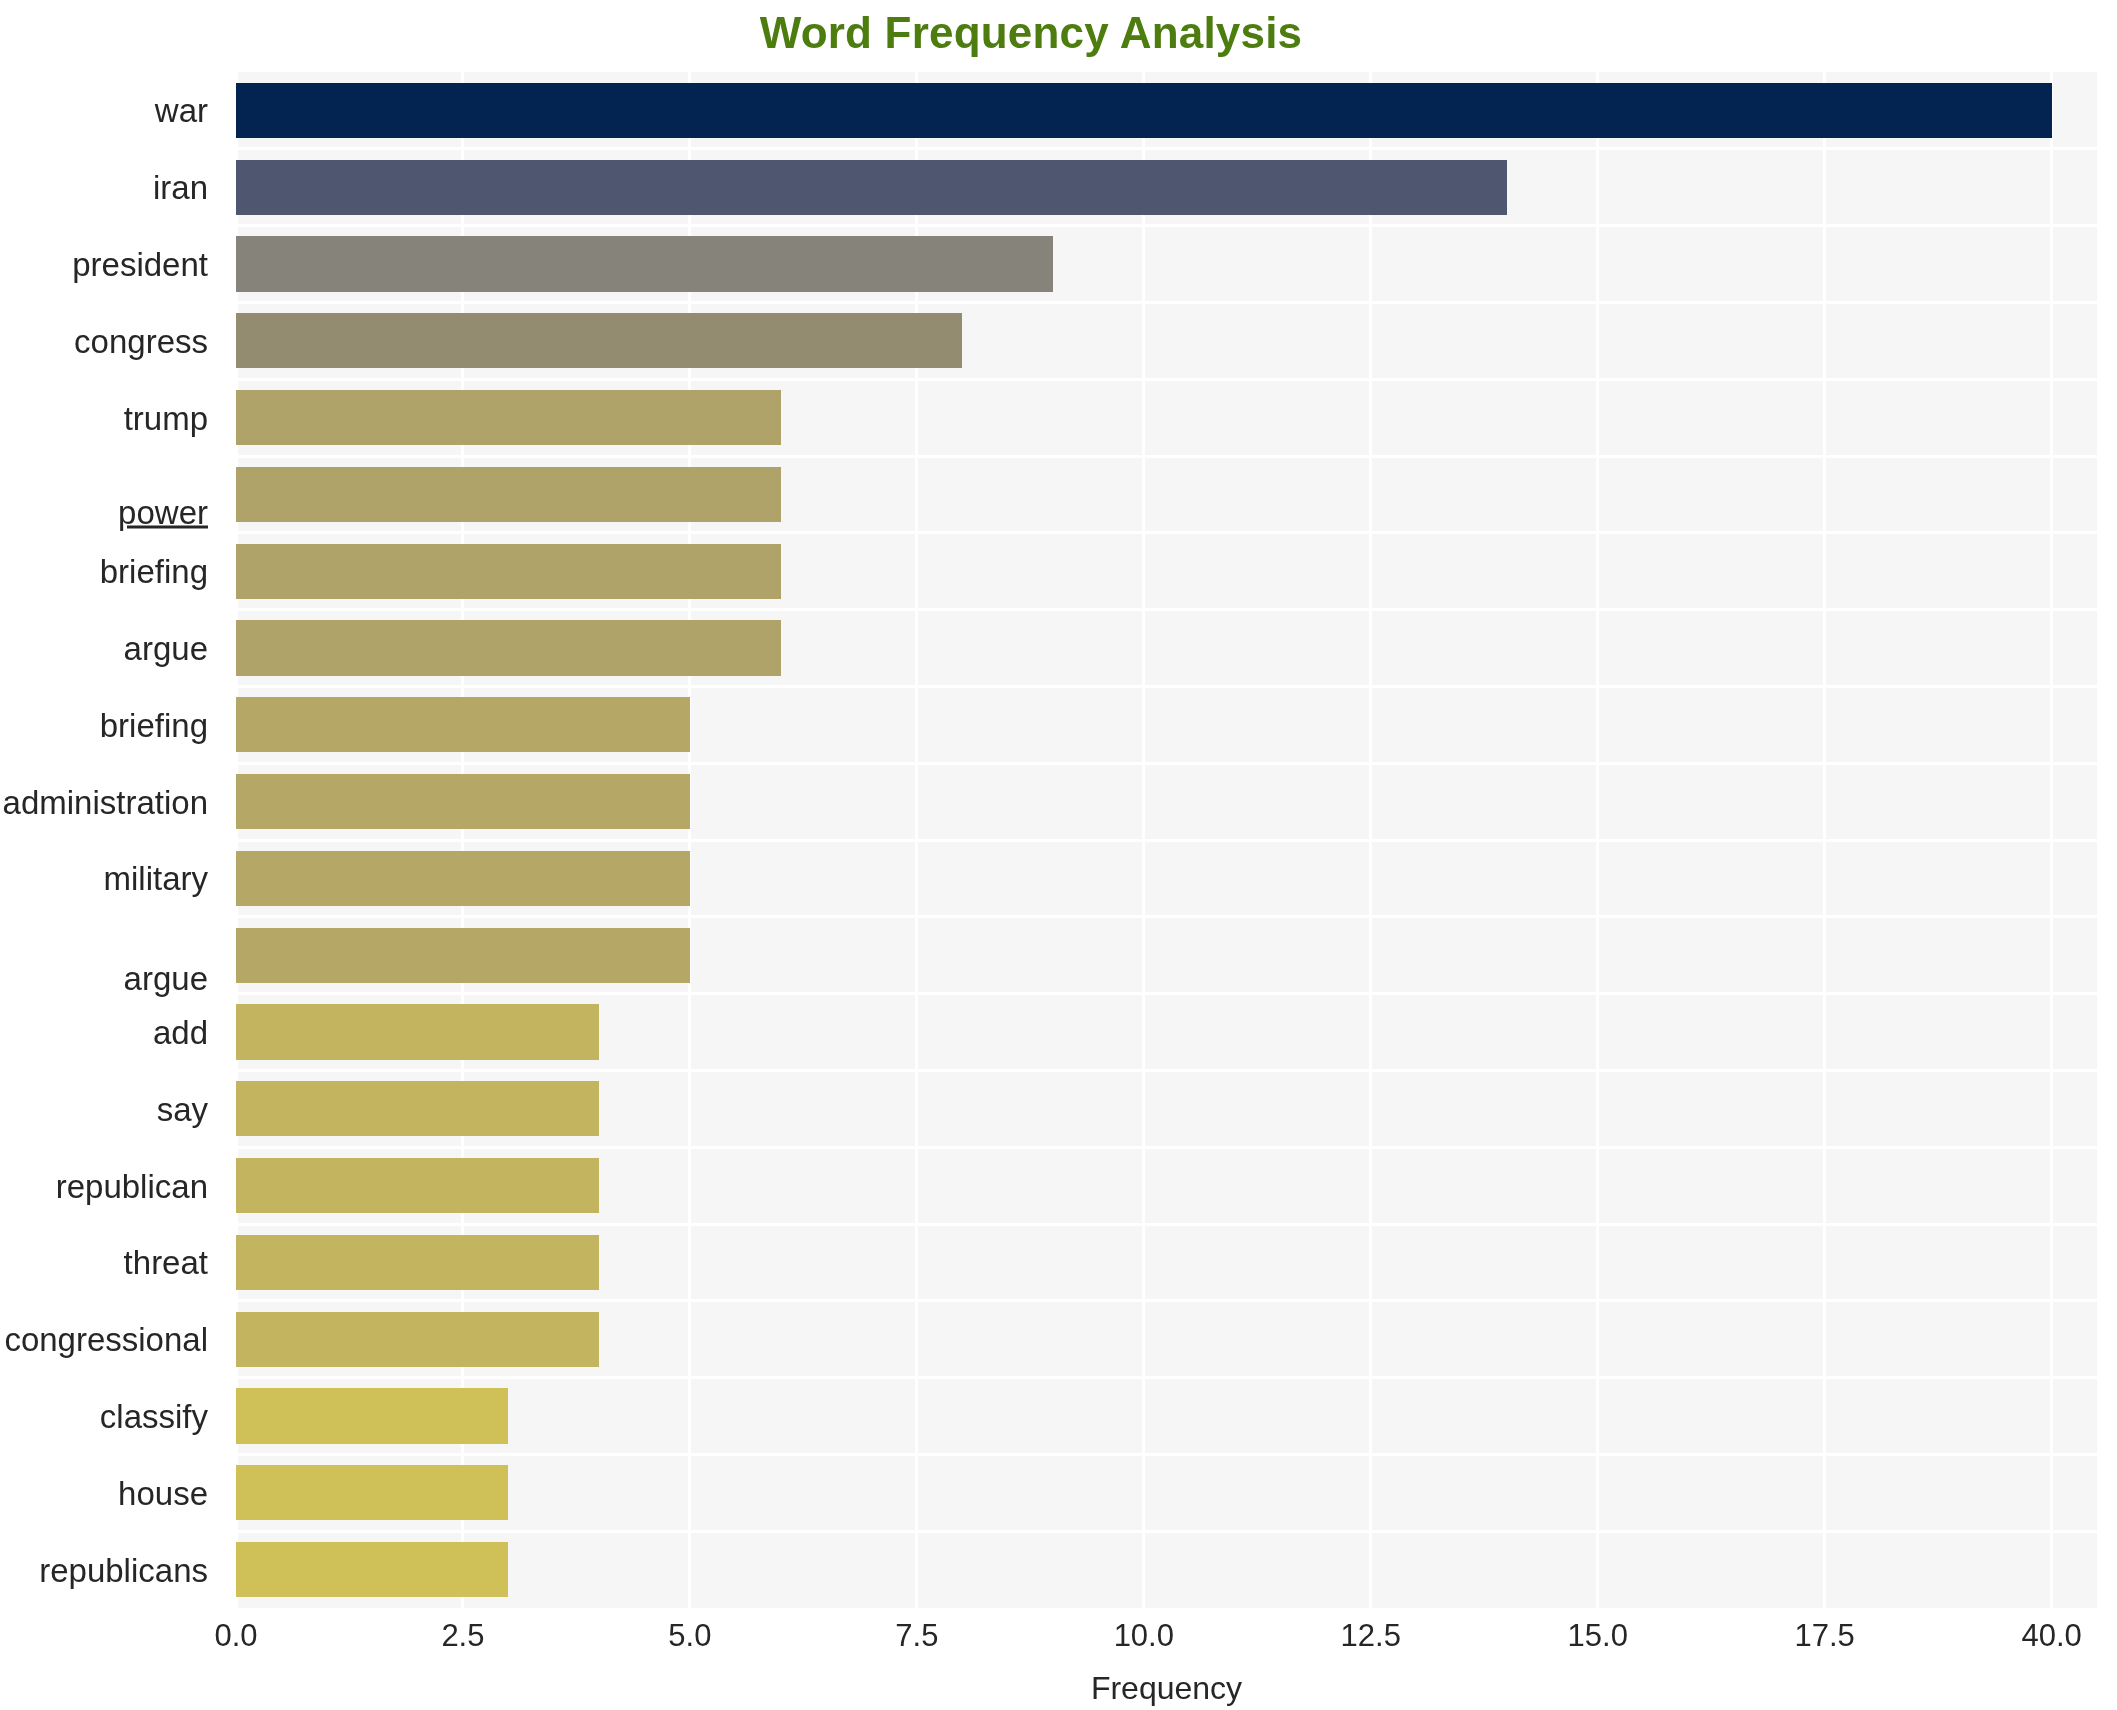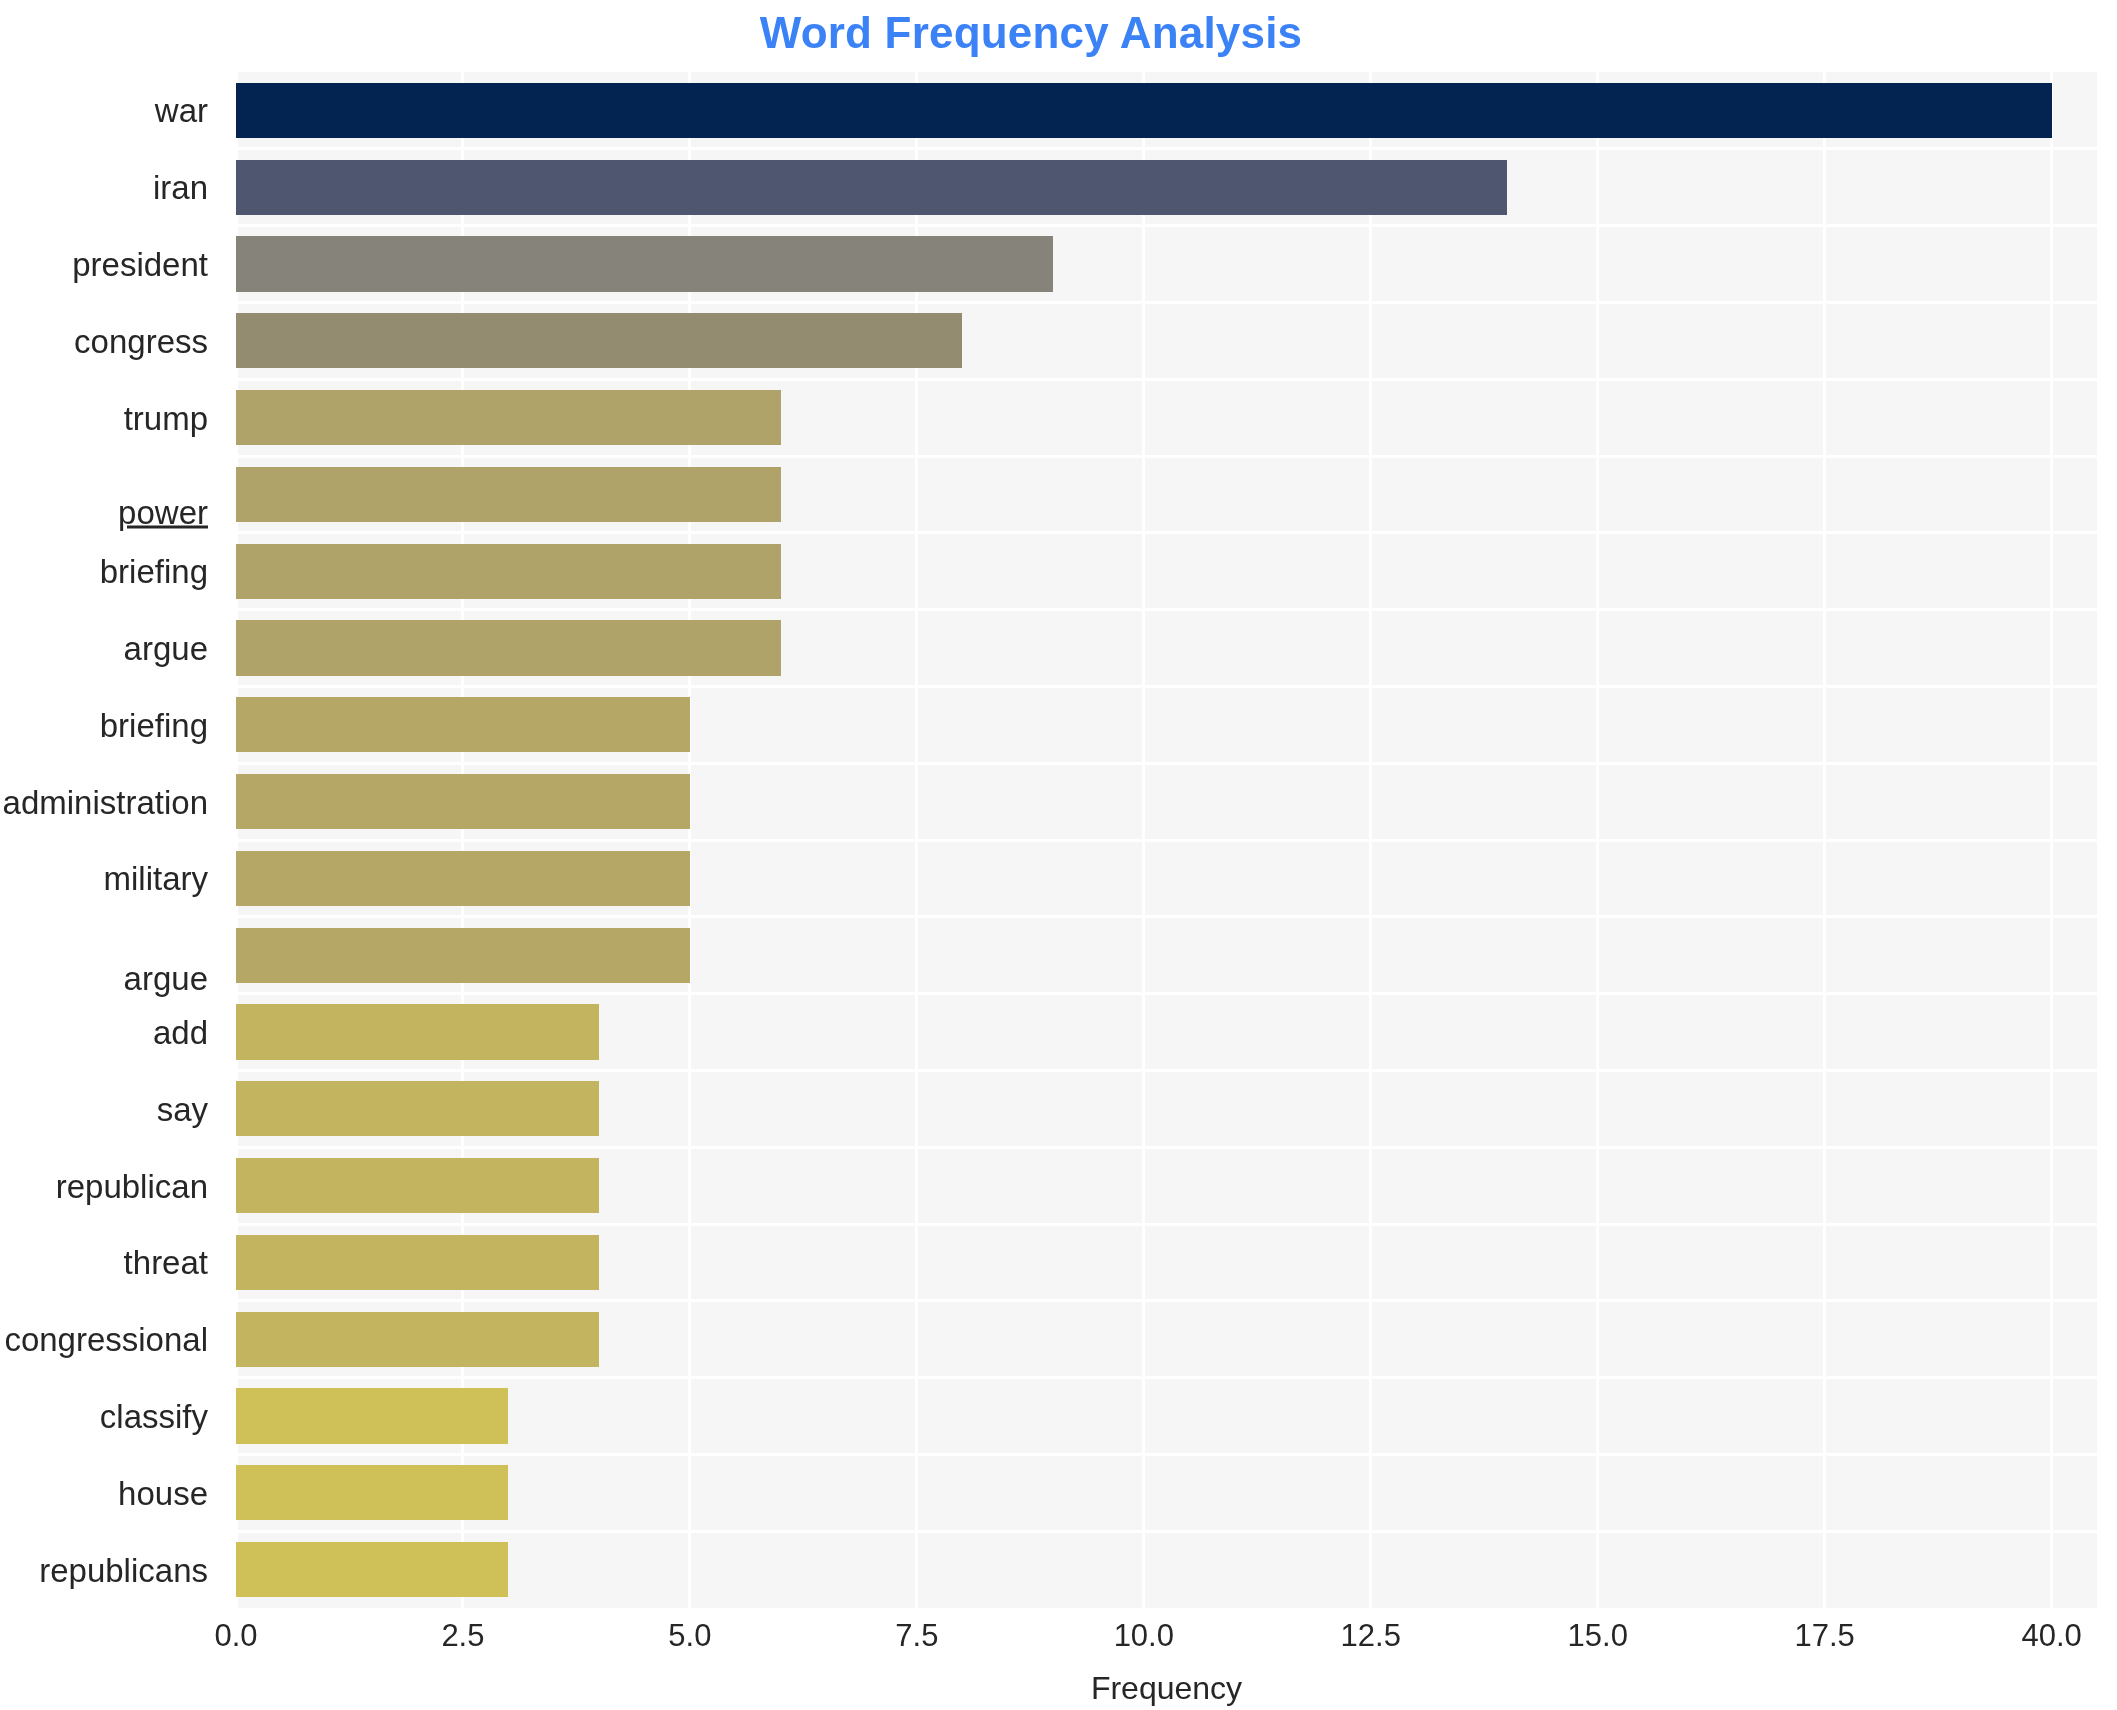--- a/index.html
+++ b/index.html
@@ -20,21 +20,21 @@
     background: #ffffff;
   }
   .chart-title {
     position: absolute;
     left: 0;
     top: 8px;
     width: 2062px;
     text-align: center;
     font-size: 44px;
     font-weight: bold;
-    color: #3b82f6;
+    color: #4d7c0f;
     letter-spacing: 0.2px;
   }
   
   .plot-area {
     position: absolute;
     left: 236px;
     top: 72px;
     width: 1861px;
     height: 1536px;
     background: #f6f6f6;

